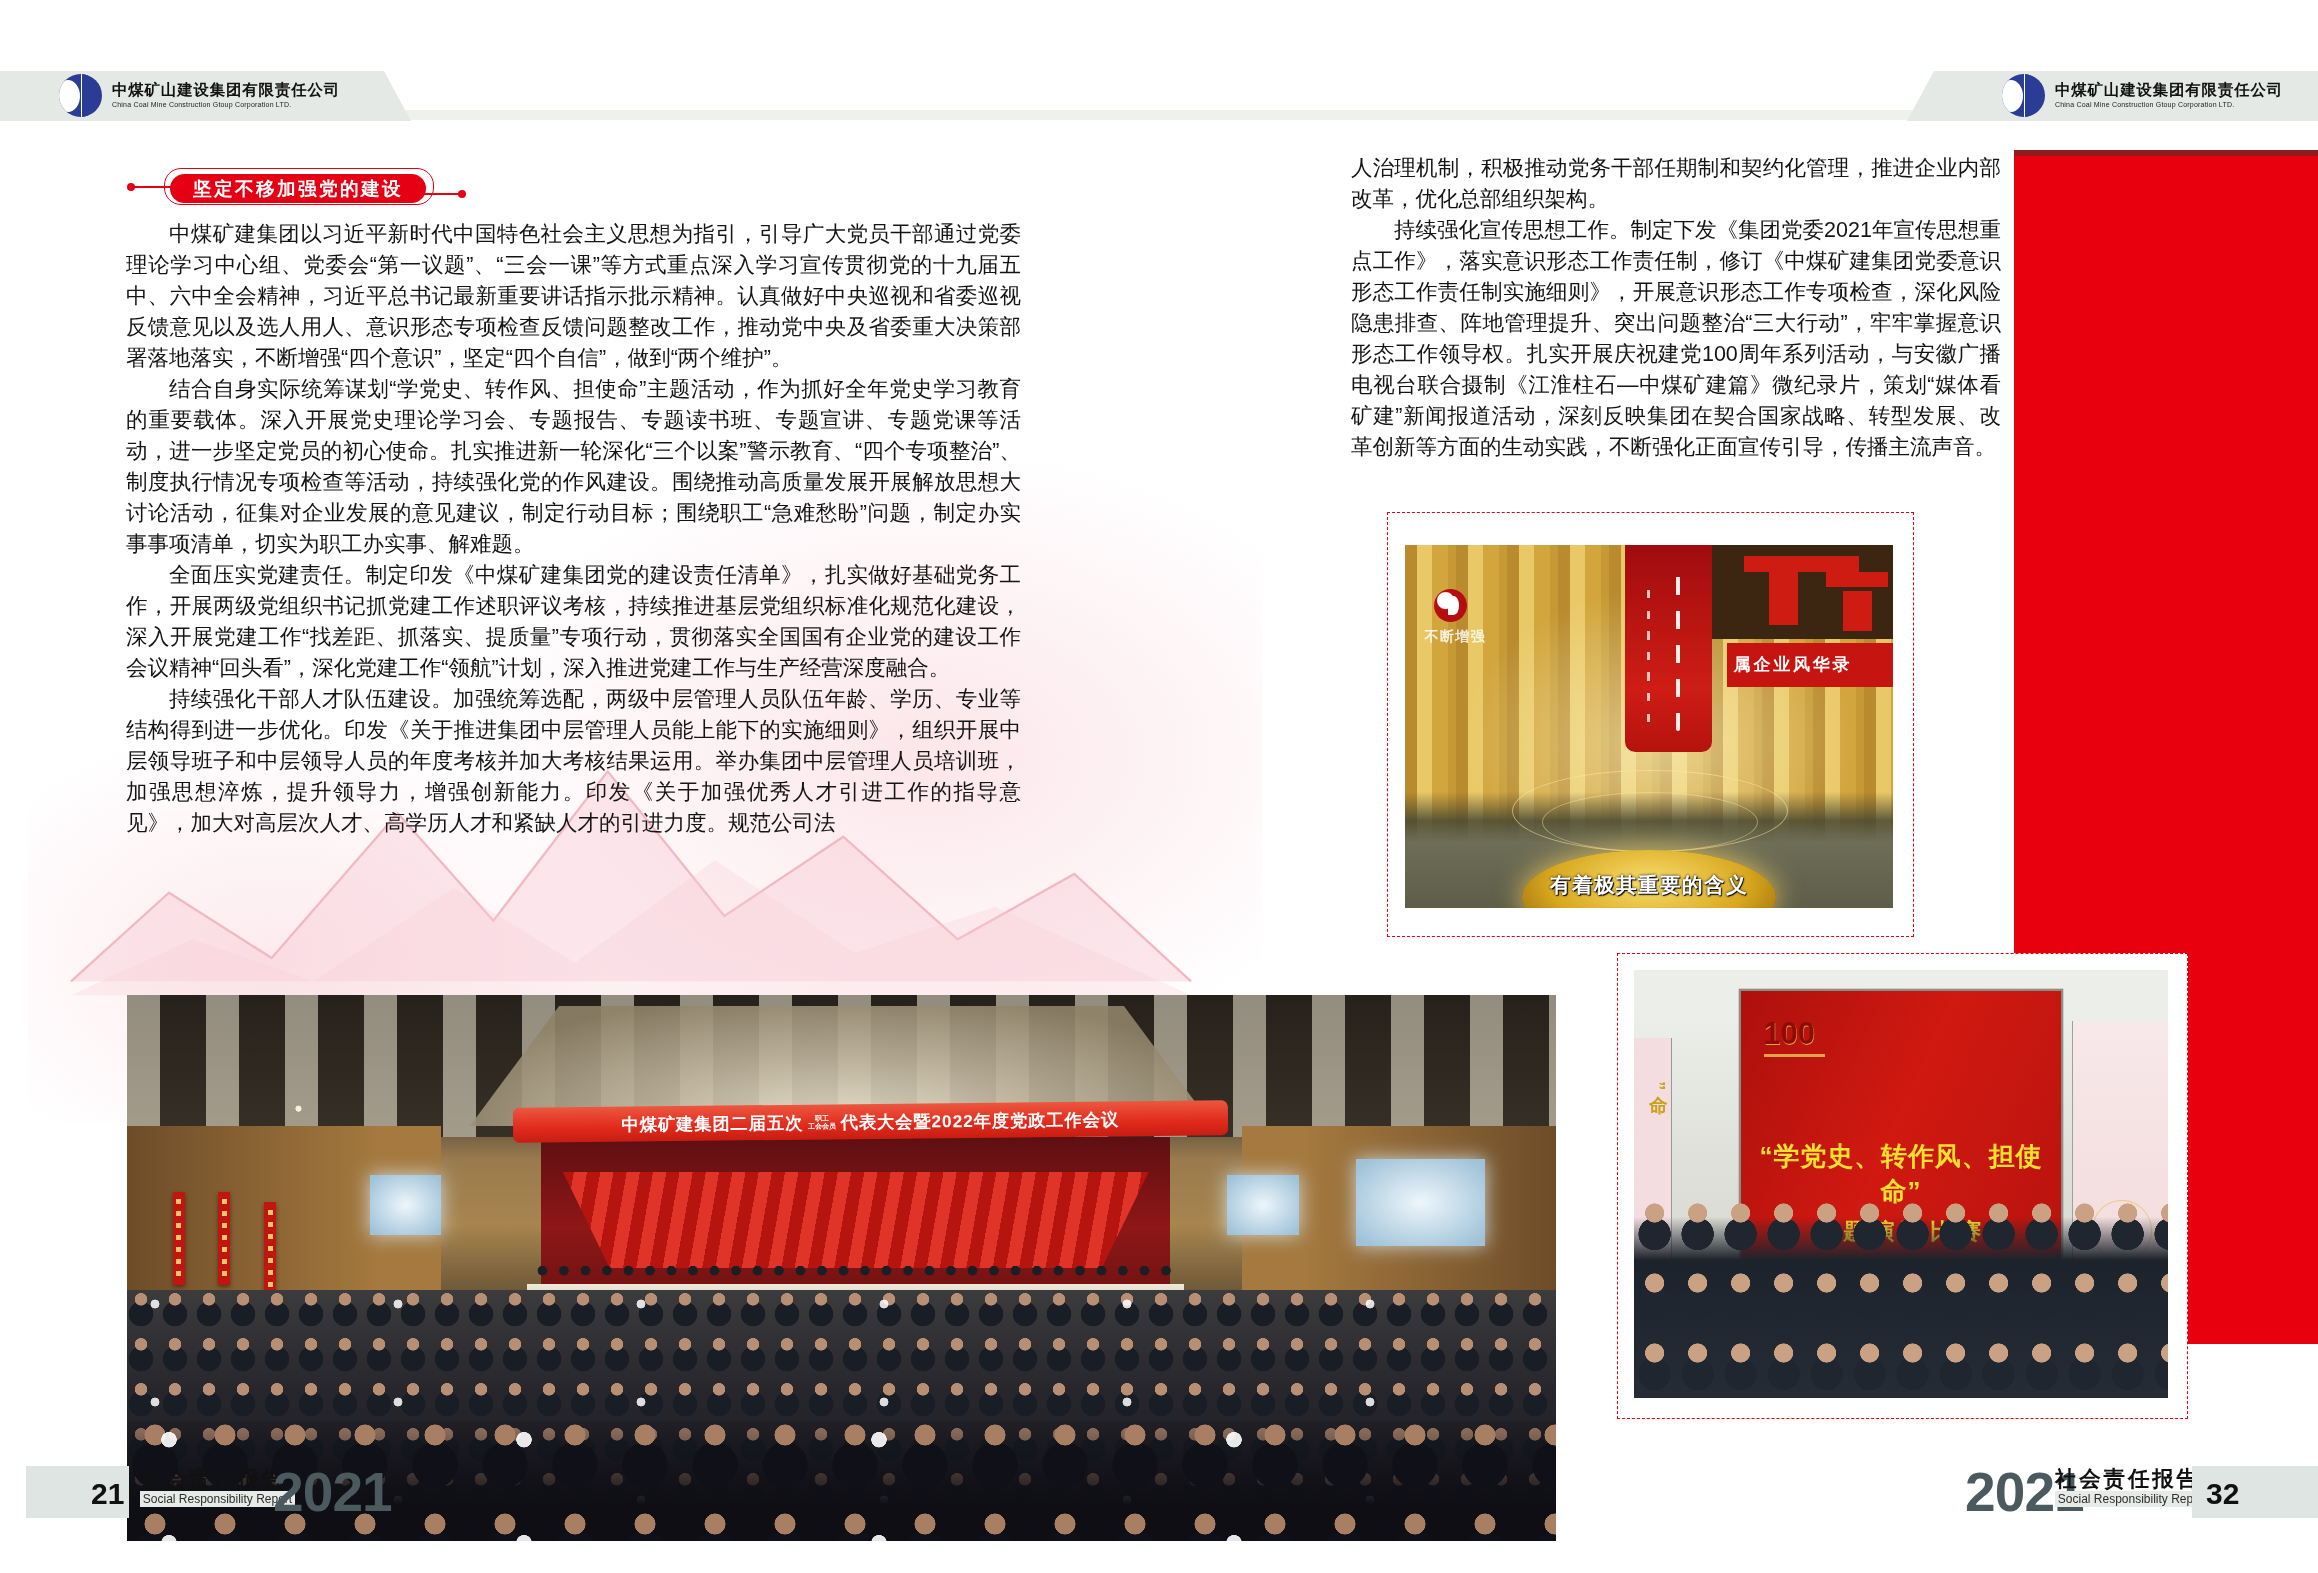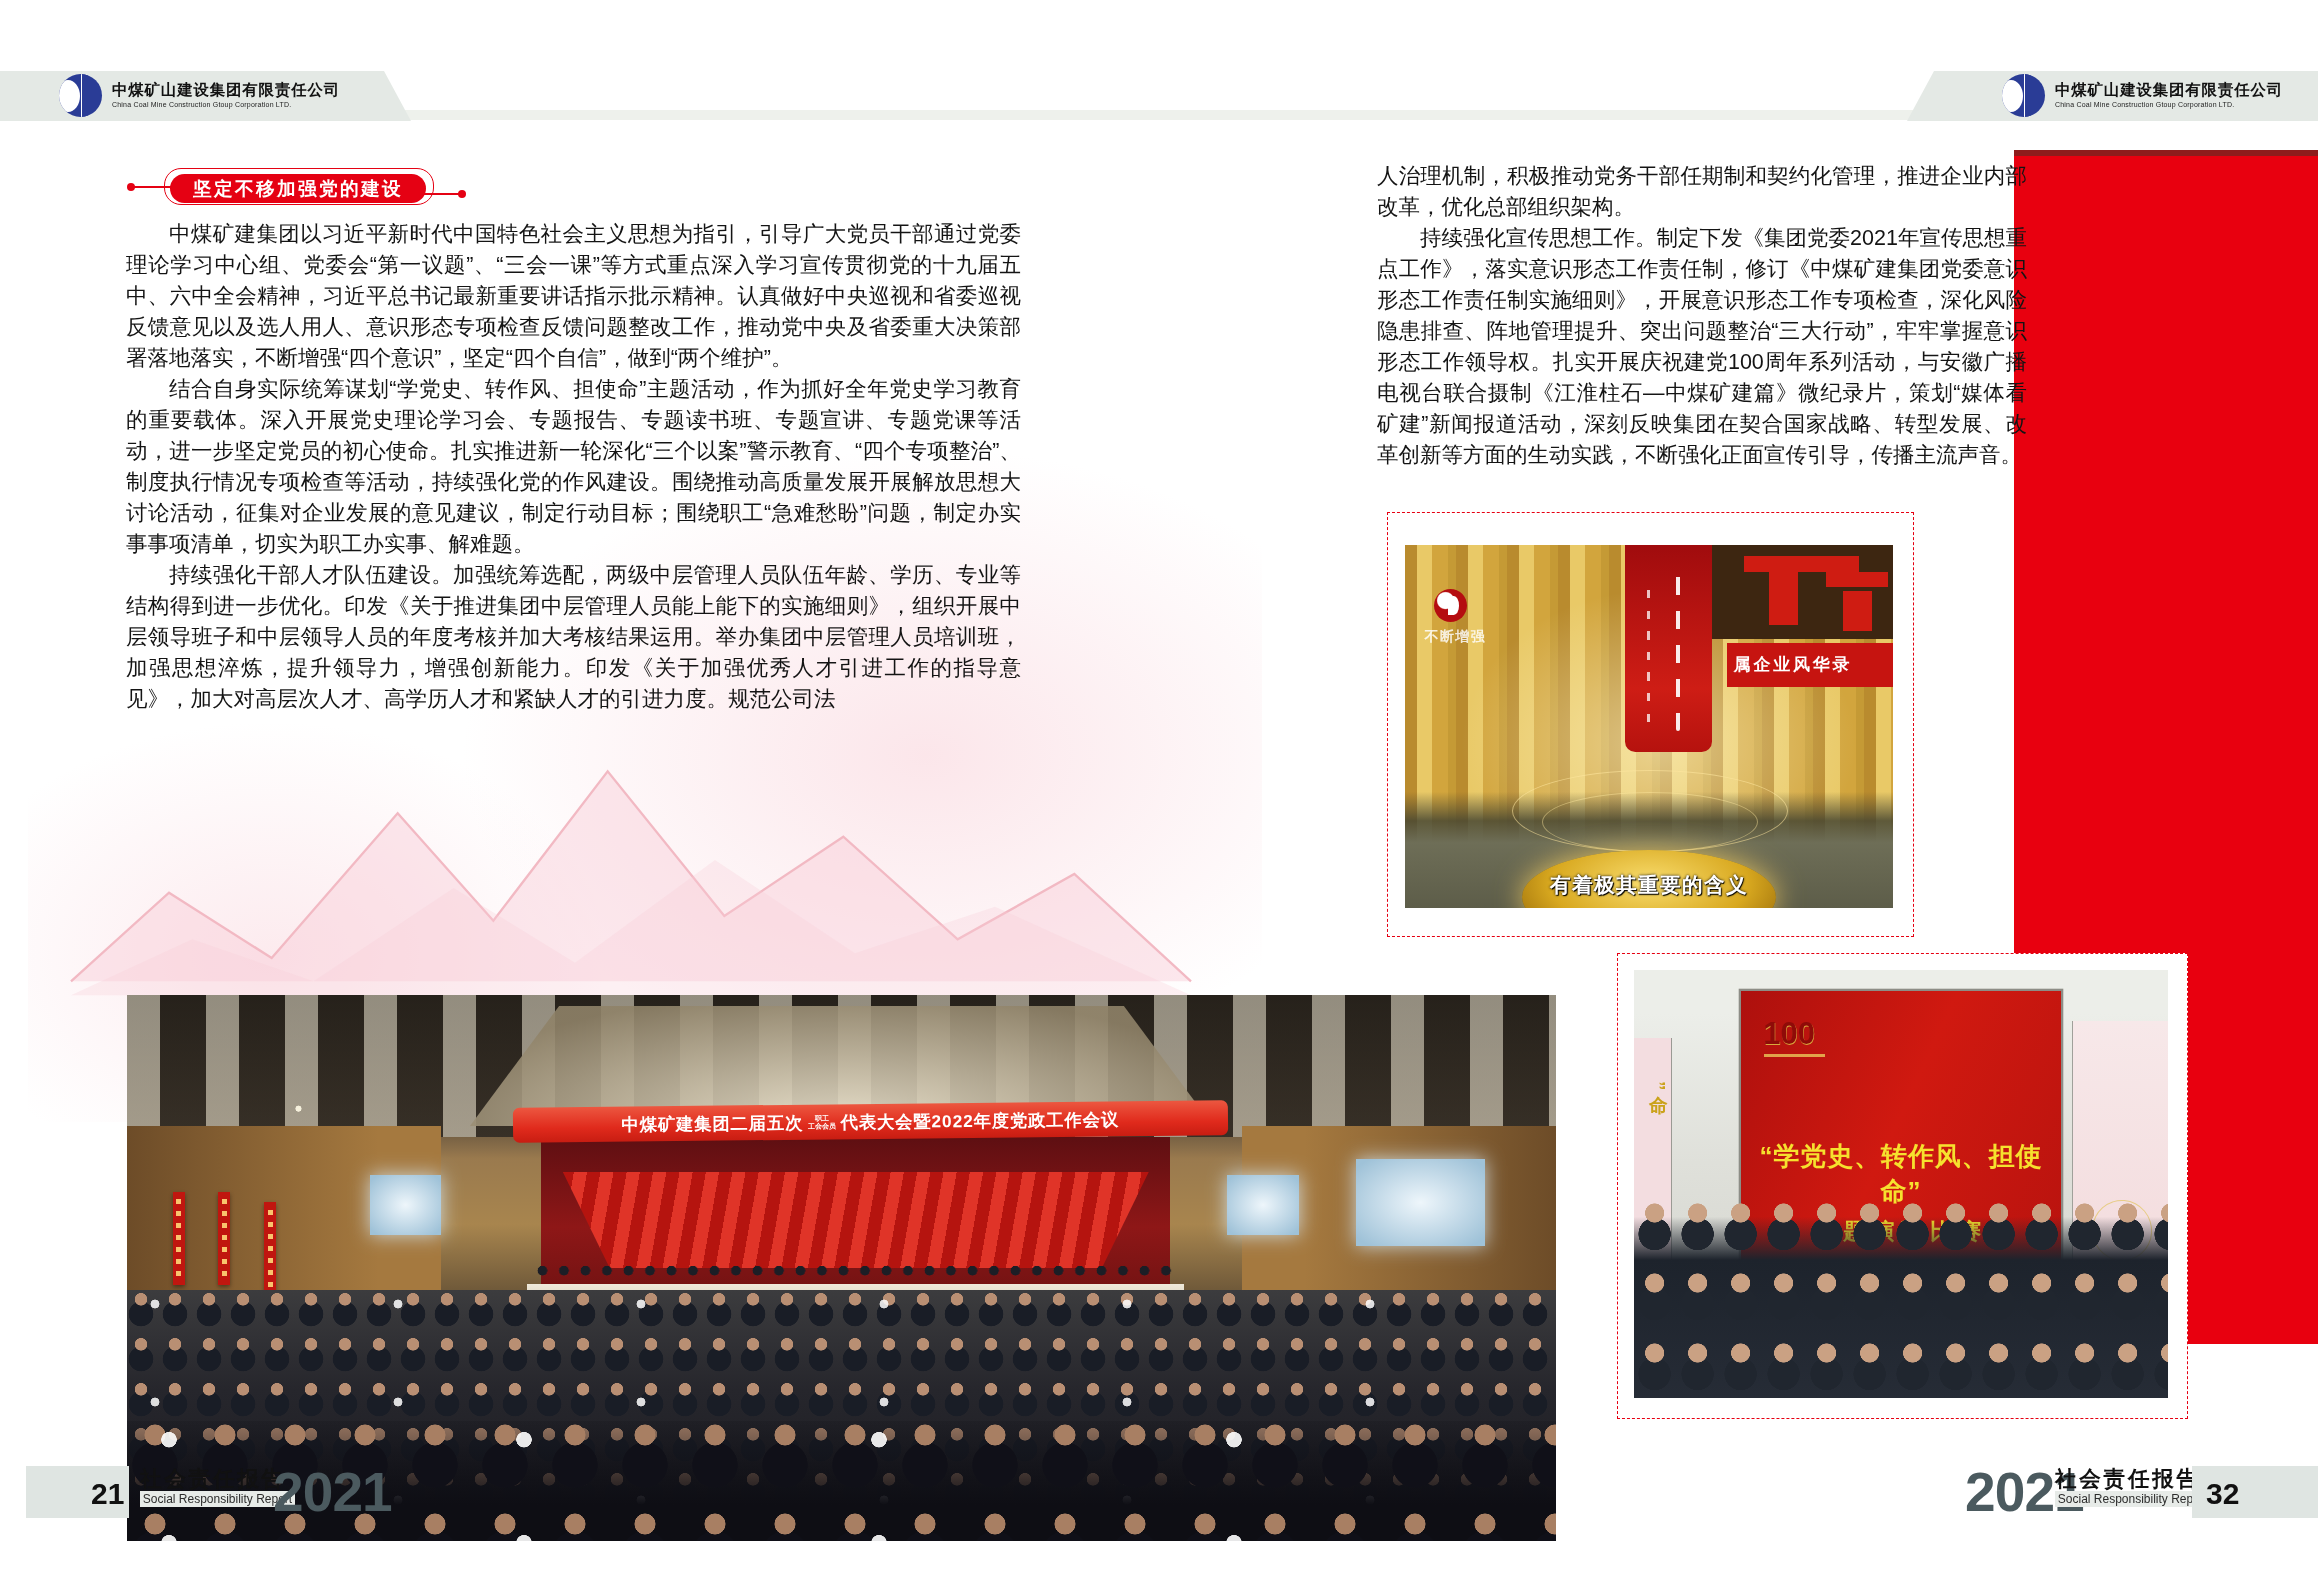--- a/index.html
+++ b/index.html
@@ -32,21 +32,21 @@
   .badge-dot{width:8.4px;height:8.4px;border-radius:50%;background:#e50113;}
   .badge-outline{left:164px;top:168px;width:268px;height:35px;border:1.4px solid #e50113;border-radius:17px;background:transparent;}
   .badge-main{left:170px;top:174px;width:256px;height:29px;border-radius:14.5px;background:#e50113;color:#fff;
     display:flex;align-items:center;justify-content:center;font-size:18.7px;font-weight:bold;letter-spacing:2.3px;}
 
   
   .bodytext{font-size:21.5px;line-height:31px;color:#141414;text-align:justify;font-weight:500;}
   .bodytext p{margin:0;text-indent:43px;}
   .bodytext p.noindent{text-indent:0;}
   .col-left{left:126px;top:219px;width:895px;}
-  .col-right{left:1351px;top:161px;width:650px;margin-left:26px;}
+  .col-right{left:1351px;top:153px;width:650px;}
 
   
   .redband{left:2014px;top:150px;width:304px;height:1194px;background:linear-gradient(180deg,#8e1c1c 0,#8e1c1c 5.6px,#e8000f 6.5px,#e8000f 100%);}
 
   
   .frame{background:#fff;border:1.9px dashed #e60012;}
   .frame-tv{left:1387px;top:512px;width:525px;height:423px;}
   .frame-group{left:1617px;top:953px;width:569px;height:464px;}
 
   
@@ -172,20 +172,21 @@
   <div class="abs badge-outline"></div>
   <div class="abs badge-main">
     <span>坚定不移加强党的建设</span>
   </div>
   <div class="abs badge-line" style="left:422px;top:193px;width:38px;"></div>
   <div class="abs badge-dot" style="left:458px;top:190px;"></div>
 
   <div class="abs bodytext col-left">
     <p>中煤矿建集团以习近平新时代中国特色社会主义思想为指引，引导广大党员干部通过党委理论学习中心组、党委会“第一议题”、“三会一课”等方式重点深入学习宣传贯彻党的十九届五中、六中全会精神，习近平总书记最新重要讲话指示批示精神。认真做好中央巡视和省委巡视反馈意见以及选人用人、意识形态专项检查反馈问题整改工作，推动党中央及省委重大决策部署落地落实，不断增强“四个意识”，坚定“四个自信”，做到“两个维护”。</p>
     <p>结合自身实际统筹谋划“学党史、转作风、担使命”主题活动，作为抓好全年党史学习教育的重要载体。深入开展党史理论学习会、专题报告、专题读书班、专题宣讲、专题党课等活动，进一步坚定党员的初心使命。扎实推进新一轮深化“三个以案”警示教育、“四个专项整治”、制度执行情况专项检查等活动，持续强化党的作风建设。围绕推动高质量发展开展解放思想大讨论活动，征集对企业发展的意见建议，制定行动目标；围绕职工“急难愁盼”问题，制定办实事事项清单，切实为职工办实事、解难题。</p>
+    <p>全面压实党建责任。制定印发《中煤矿建集团党的建设责任清单》，扎实做好基础党务工作，开展两级党组织书记抓党建工作述职评议考核，持续推进基层党组织标准化规范化建设，深入开展党建工作“找差距、抓落实、提质量”专项行动，贯彻落实全国国有企业党的建设工作会议精神“回头看”，深化党建工作“领航”计划，深入推进党建工作与生产经营深度融合。</p>
     <p>持续强化干部人才队伍建设。加强统筹选配，两级中层管理人员队伍年龄、学历、专业等结构得到进一步优化。印发《关于推进集团中层管理人员能上能下的实施细则》，组织开展中层领导班子和中层领导人员的年度考核并加大考核结果运用。举办集团中层管理人员培训班，加强思想淬炼，提升领导力，增强创新能力。印发《关于加强优秀人才引进工作的指导意见》，加大对高层次人才、高学历人才和紧缺人才的引进力度。规范公司法</p>
   </div>
 
   <div class="abs bodytext col-right">
     <p class="noindent">人治理机制，积极推动党务干部任期制和契约化管理，推进企业内部改革，优化总部组织架构。</p>
     <p>持续强化宣传思想工作。制定下发《集团党委2021年宣传思想重点工作》，落实意识形态工作责任制，修订《中煤矿建集团党委意识形态工作责任制实施细则》，开展意识形态工作专项检查，深化风险隐患排查、阵地管理提升、突出问题整治“三大行动”，牢牢掌握意识形态工作领导权。扎实开展庆祝建党100周年系列活动，与安徽广播电视台联合摄制《江淮柱石—中煤矿建篇》微纪录片，策划“媒体看矿建”新闻报道活动，深刻反映集团在契合国家战略、转型发展、改革创新等方面的生动实践，不断强化正面宣传引导，传播主流声音。</p>
   </div>
 
   <div class="abs frame frame-tv">
     <div class="abs tv">

